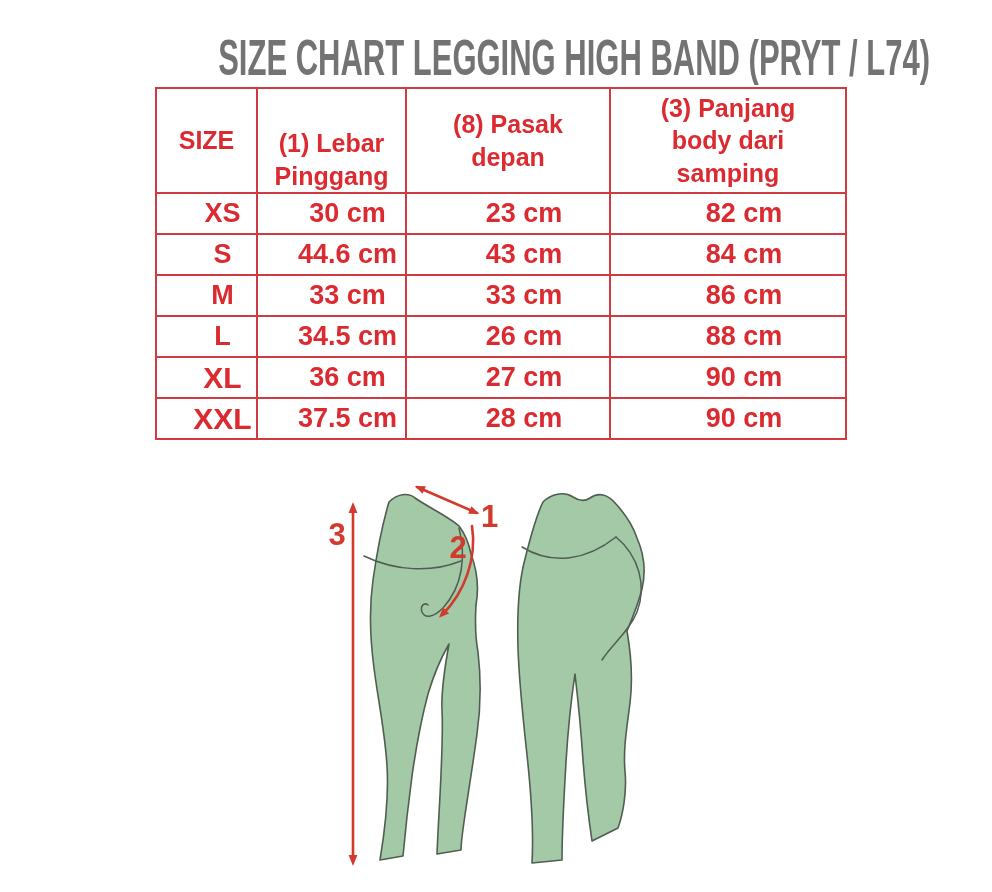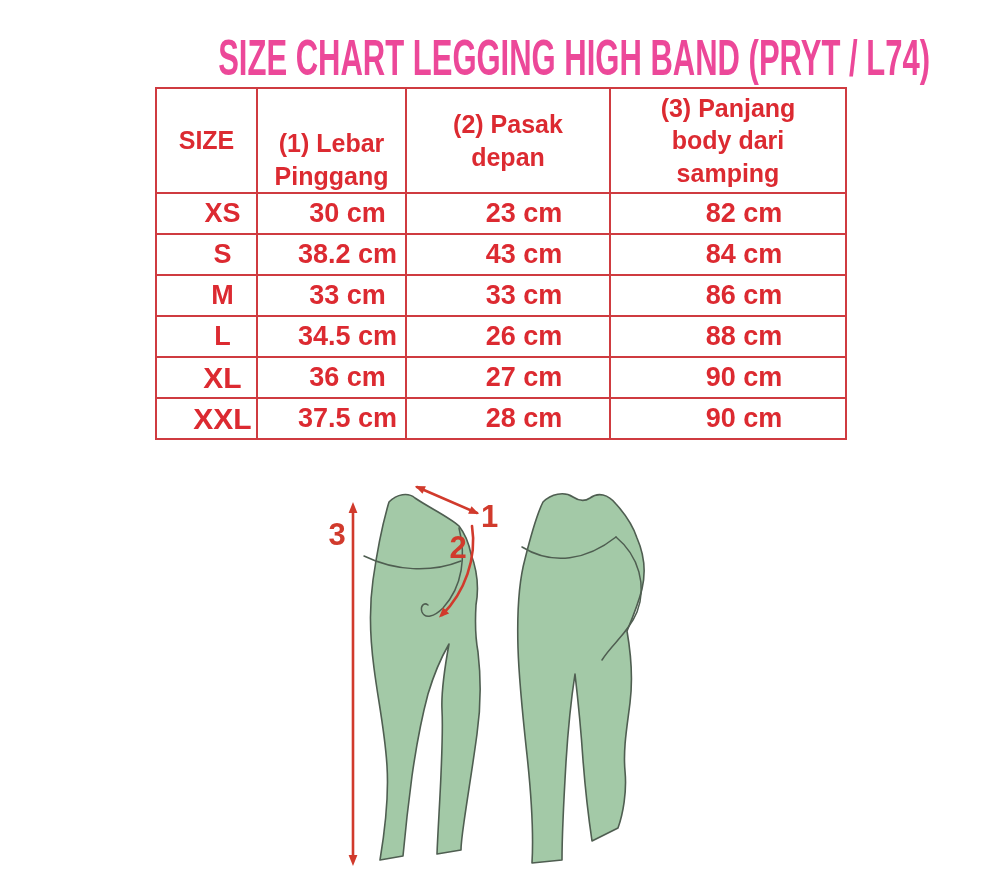--- a/index.html
+++ b/index.html
@@ -3,21 +3,21 @@
 <meta charset="utf-8">
 <style>
   html,body{margin:0;padding:0;}
   body{
     width:992px;height:892px;position:relative;background:#ffffff;
     font-family:"Liberation Sans",sans-serif;overflow:hidden;
   }
   
   .title{
     position:absolute;top:35px;left:0;width:992px;height:48px;
-    text-align:center;color:#ec4899;font-weight:bold;font-size:50px;
+    text-align:center;color:#737373;font-weight:bold;font-size:50px;
     line-height:46px;white-space:nowrap;
   }
   .title .squeeze{
     display:inline-block;transform:scaleX(0.62);transform-origin:50% 50%;
     letter-spacing:0px;
   }
   
   .size-table{
     position:absolute;left:155px;top:87px;width:690px;
     border-collapse:collapse;table-layout:fixed;
@@ -57,34 +57,34 @@
     <colgroup>
       <col style="width:101px">
         <col style="width:149px">
         <col style="width:204px">
         <col style="width:236px">
     </colgroup>
     <thead>
       <tr>
         <th class="c1"><span class="wrap">SIZE</span></th>
         <th class="c2"><span class="wrap">(1) Lebar Pinggang</span></th>
-        <th class="c3"><span class="wrap">(2) Pasak depan</span></th>
+        <th class="c3"><span class="wrap">(8) Pasak depan</span></th>
         <th class="c4"><span class="wrap">(3) Panjang body dari samping</span></th>
       </tr>
     </thead>
     <tbody>
       <tr>
         <td class="size-cell">XS</td>
         <td>30 cm</td>
         <td>23 cm</td>
         <td>82 cm</td>
       </tr>
       <tr>
         <td class="size-cell">S</td>
-        <td>38.2 cm</td>
+        <td>44.6 cm</td>
         <td>43 cm</td>
         <td>84 cm</td>
       </tr>
       <tr>
         <td class="size-cell">M</td>
         <td>33 cm</td>
         <td>33 cm</td>
         <td>86 cm</td>
       </tr>
       <tr>

